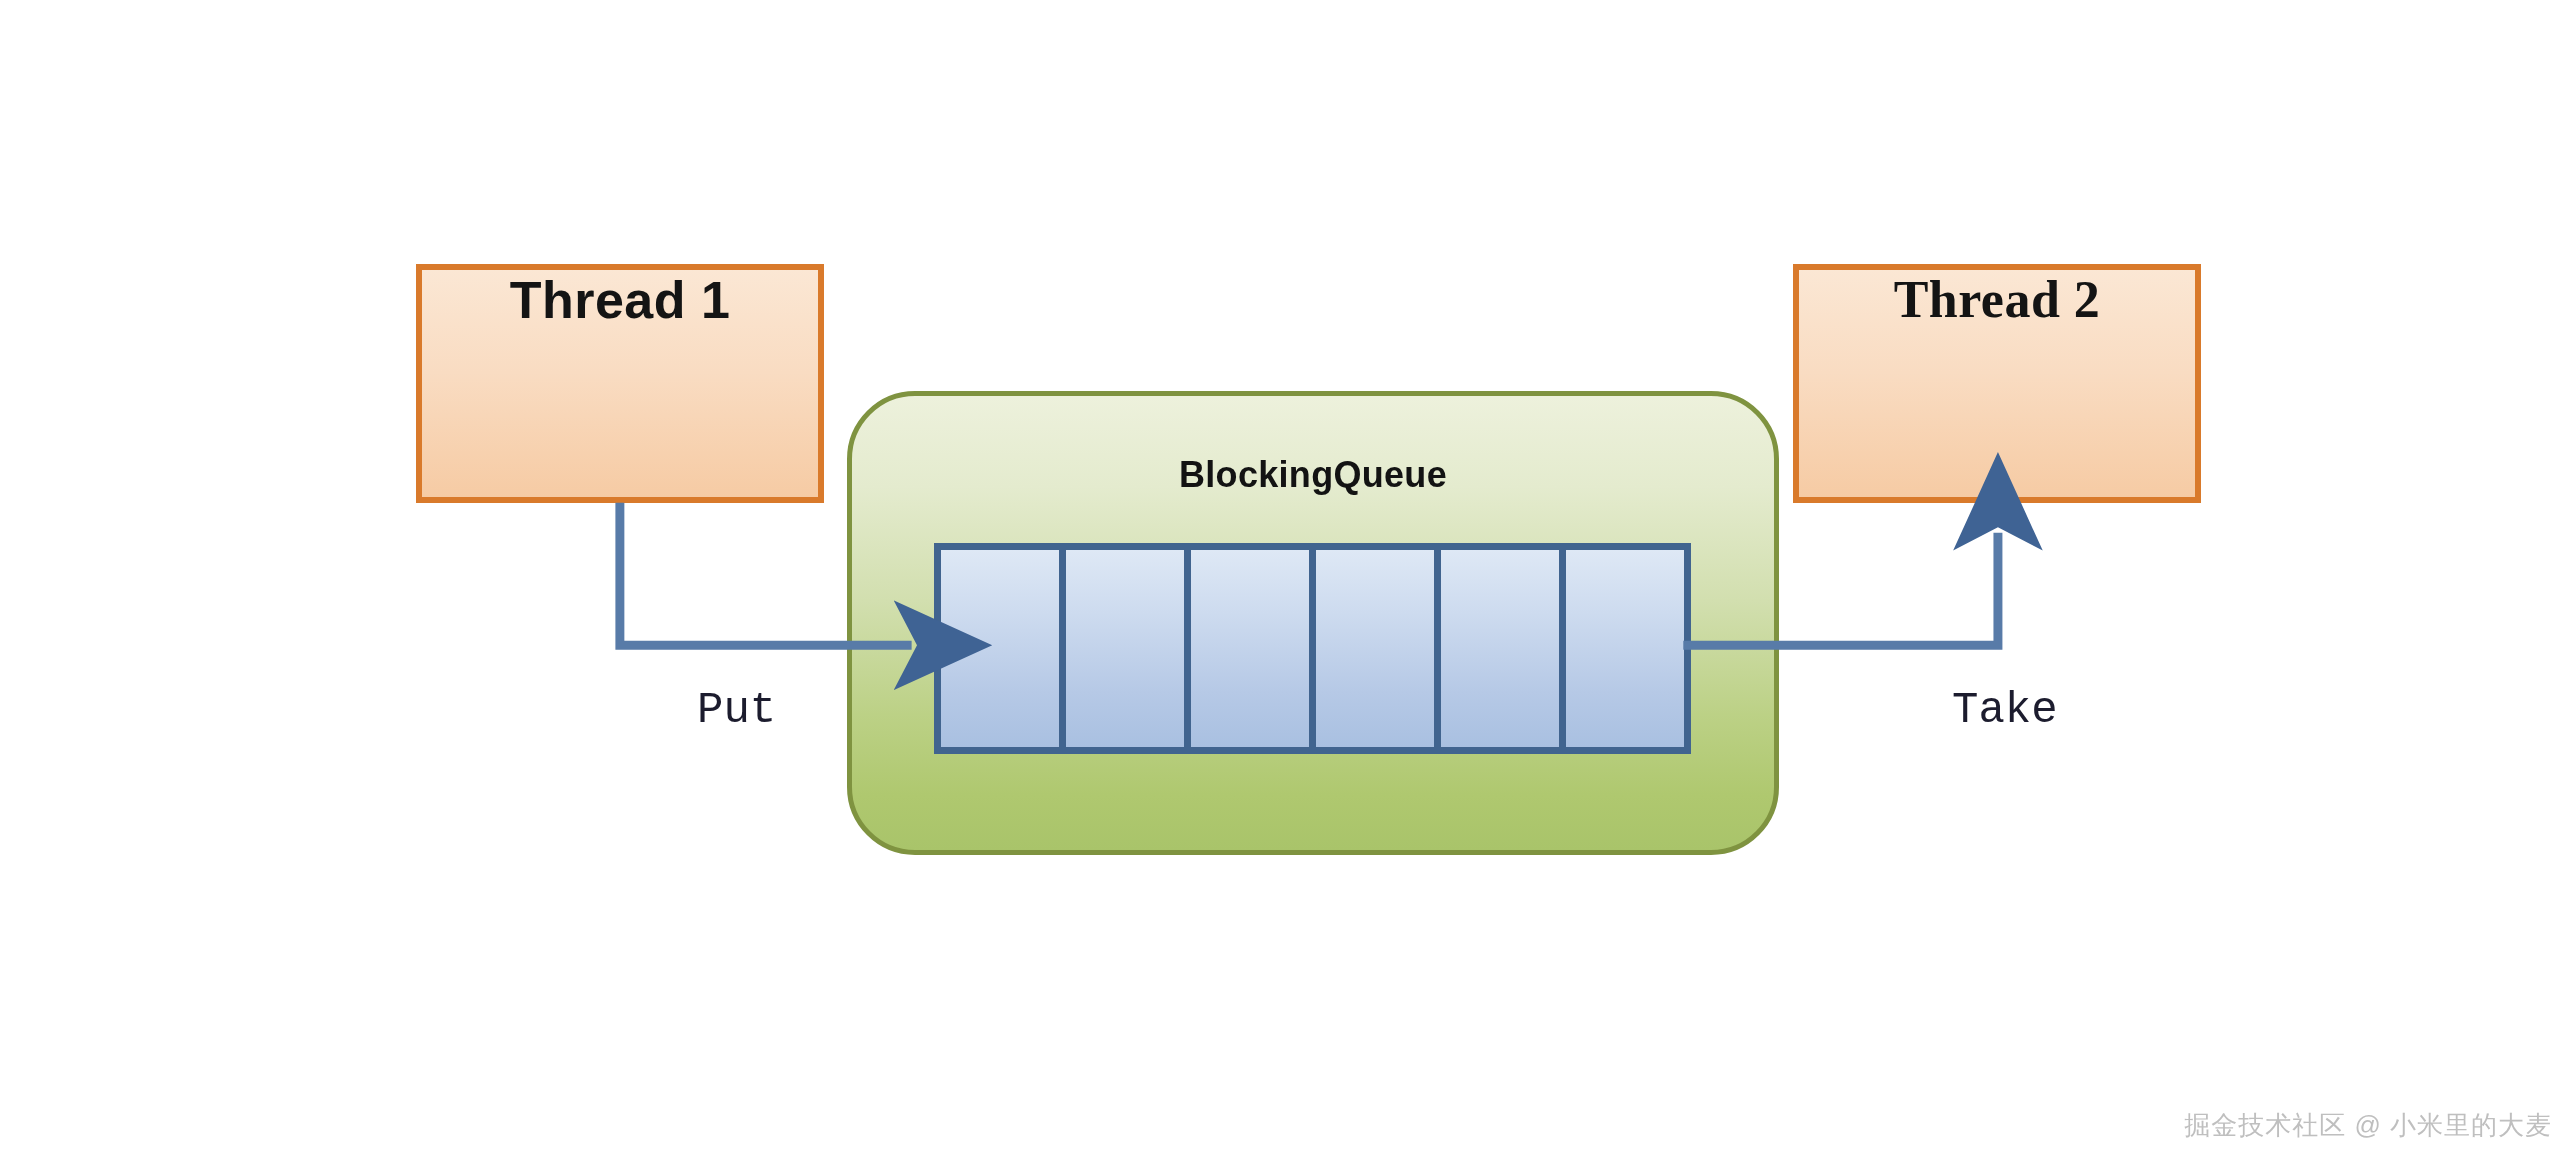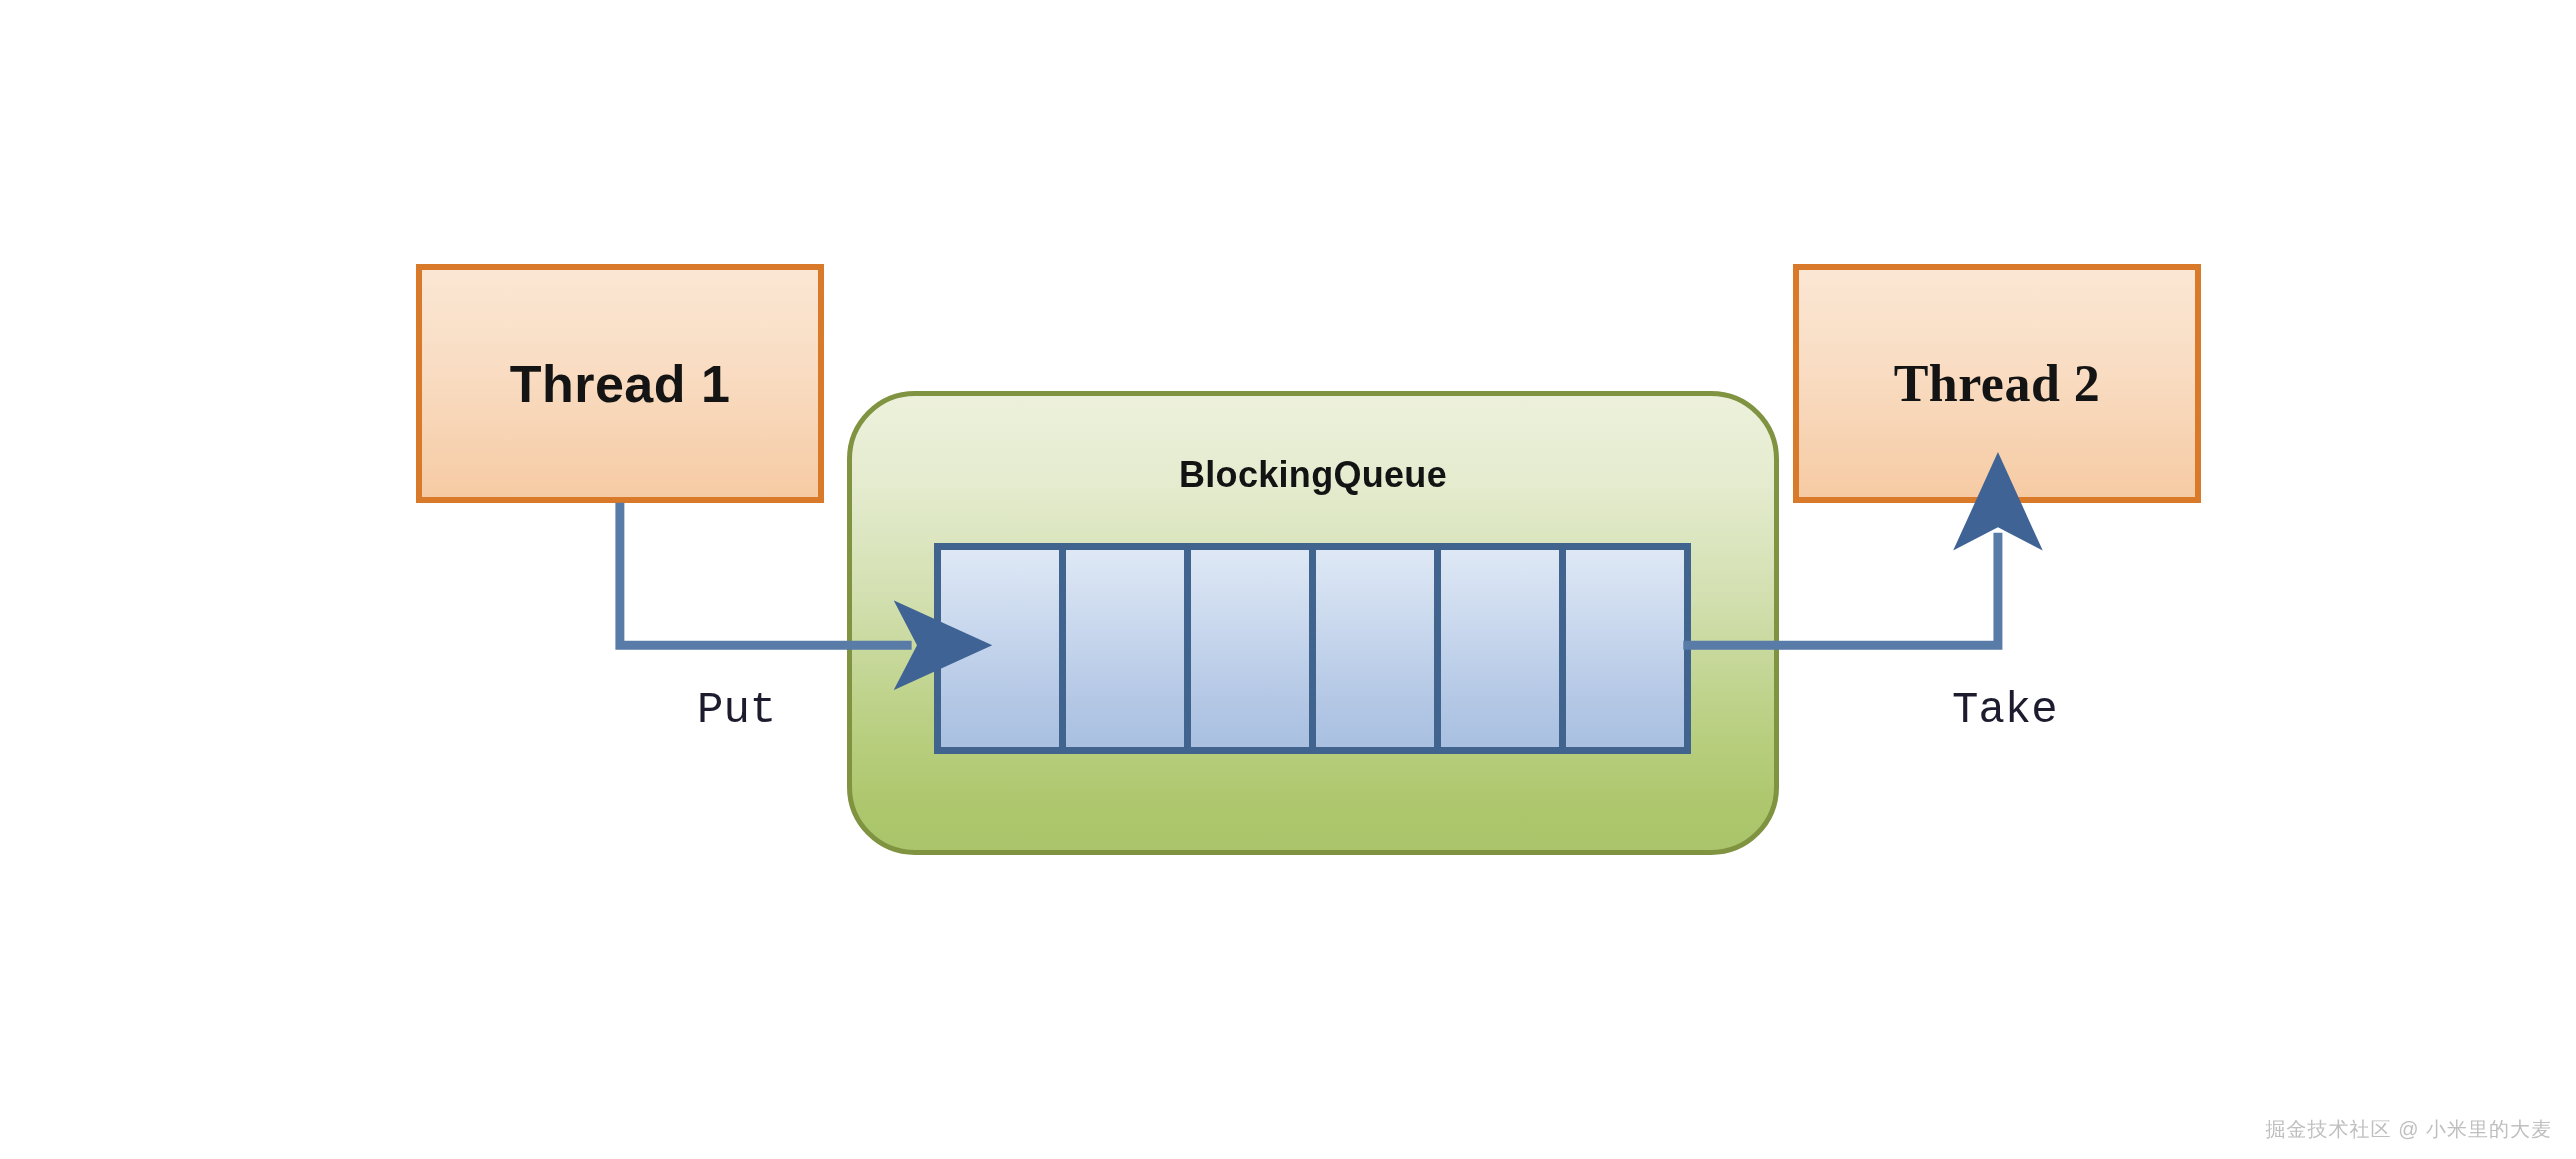--- a/index.html
+++ b/index.html
@@ -24,21 +24,21 @@
     height: 1159px;
   }
 
   
   .thread-box {
     position: absolute;
     box-sizing: border-box;
     border: 6px solid #D97A2B;
     background: linear-gradient(180deg, #FBE7D4 0%, #F9DCC2 45%, #F6CBA4 100%);
     display: flex;
-    align-items: center;
+    align-items: flex-start;
     justify-content: center;
   }
   .thread-box .thread-label {
     font-size: 52px;
     font-weight: bold;
     color: #141414;
     letter-spacing: 0.5px;
     white-space: nowrap;
   }
 
@@ -115,21 +115,21 @@
     font-family: Liberation Mono, monospace;
   }
   #put-label  { left: 697px;  top: 685px; }
   #take-label { left: 1907px; top: 685px; margin-left: 45px; }
 
   
   #watermark {
     position: absolute;
     right: 24px;
     bottom: 16px;
-    font-size: 20px;
+    font-size: 26px;
     color: #BFBFBF;
     letter-spacing: 1px;
     white-space: nowrap;
   }
 </style>
 </head>
 <body>
 
 <div id="canvas">
 

